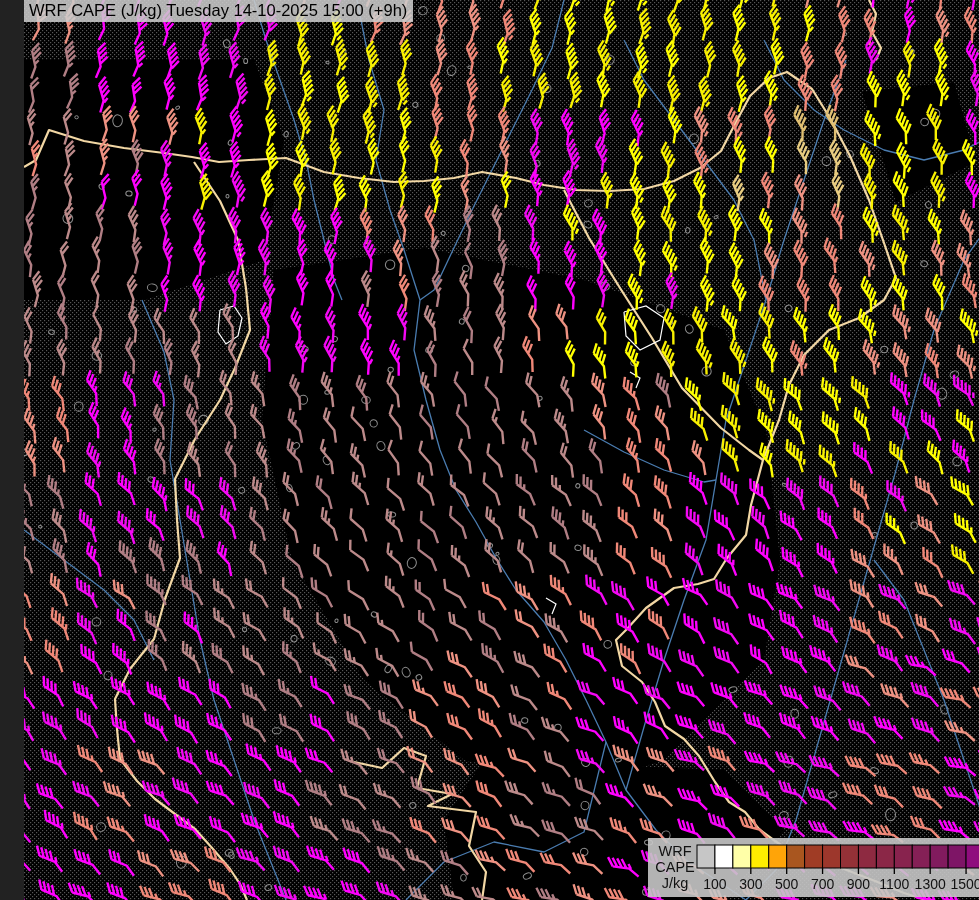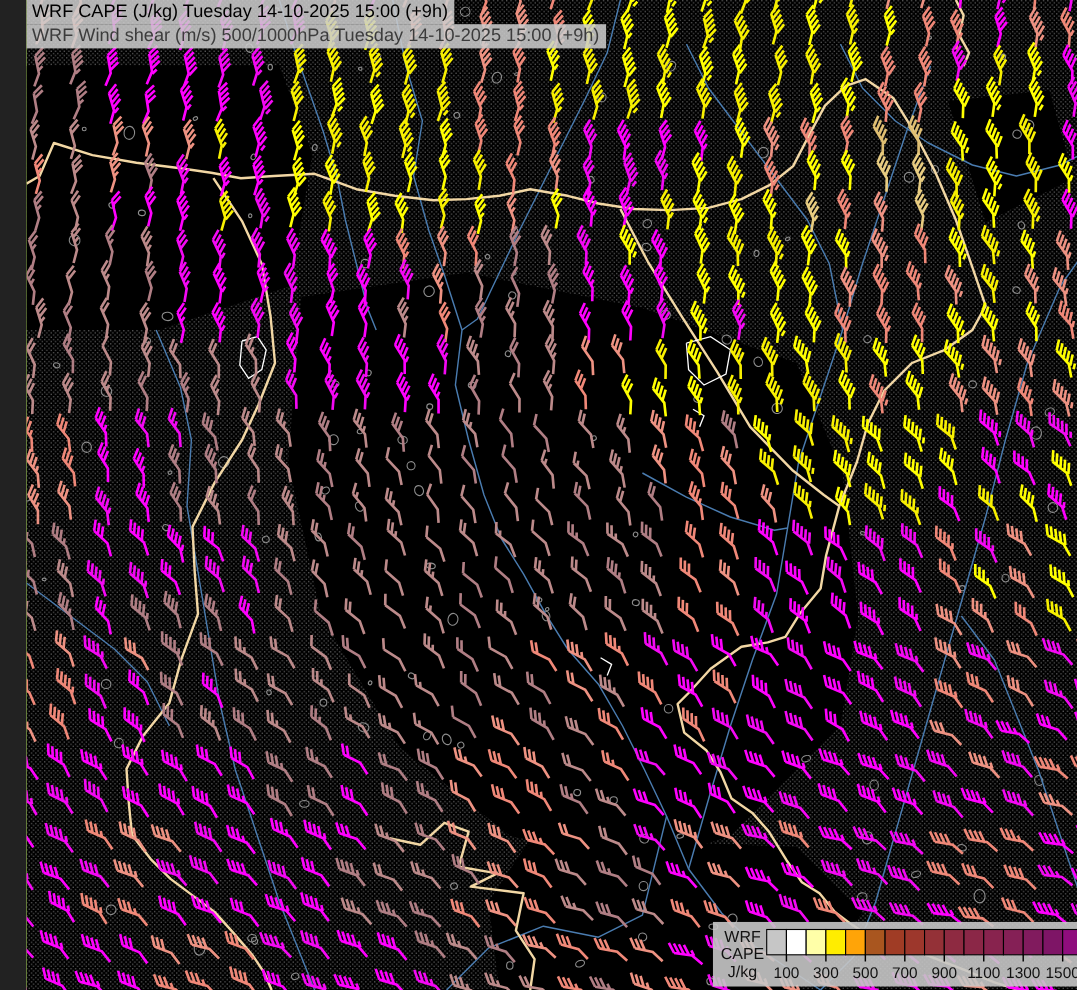--- a/index.html
+++ b/index.html
@@ -1034,21 +1034,20 @@
         <path d="M 0,0 L 6.5,-10.5 L 6.5,-27 M 6.5,-27.0 L 15,-33.0 M 6.5,-22.4 L 15,-28.4 M 6.5,-17.8 L 15,-23.8 M 6.5,-13.2 L 15,-19.2 M 6.5,-8.6 L 15,-14.6" stroke="#ff00ff" transform="translate(847.1,904.5) rotate(-83.2)"></path>
         <path d="M 0,0 L 6.5,-10.5 L 6.5,-27 M 6.5,-27.0 L 15,-33.0 M 6.5,-22.4 L 15,-28.4 M 6.5,-17.8 L 15,-23.8 M 6.5,-13.2 L 15,-19.2 M 6.5,-8.6 L 11,-11.8" stroke="#ee9282" transform="translate(878.5,904.6) rotate(-85.5)"></path>
         <path d="M 0,0 L 6.5,-10.5 L 6.5,-27 M 6.5,-27.0 L 15,-33.0 M 6.5,-22.4 L 15,-28.4 M 6.5,-17.8 L 15,-23.8 M 6.5,-13.2 L 15,-19.2 M 6.5,-8.6 L 11,-11.8" stroke="#ff00ff" transform="translate(918.1,907.9) rotate(-81.6)"></path>
         <path d="M 0,0 L 6.5,-10.5 L 6.5,-27 M 6.5,-27.0 L 15,-33.0 M 6.5,-22.4 L 15,-28.4 M 6.5,-17.8 L 15,-23.8 M 6.5,-13.2 L 11,-16.4" stroke="#ff00ff" transform="translate(945.7,908.3) rotate(-84.4)"></path>
         <path d="M 0,0 L 6.5,-10.5 L 6.5,-27 M 6.5,-27.0 L 15,-33.0 M 6.5,-22.4 L 15,-28.4 M 6.5,-17.8 L 15,-23.8" stroke="#f08878" transform="translate(985.9,906.4) rotate(-84.4)"></path>
       </g>
     </svg>
 
   <div class="titlebox">
     <div class="titlestrip t1">WRF CAPE (J/kg) Tuesday 14-10-2025 15:00 (+9h)</div>
-    <div class="titlestrip t2">WRF Wind shear (m/s) 500/1000hPa Tuesday 14-10-2025 15:00 (+9h)</div>
   </div>
 
   <svg id="legend" width="355" height="59">
       <rect x="0" y="0" width="355" height="59" fill="#c6c6c6" opacity="0.9"></rect>
       <text x="27" y="18" text-anchor="middle" font-size="14.5px" font-family="&quot;Liberation Sans&quot;, sans-serif" fill="#111111">WRF</text>
       <text x="27" y="34" text-anchor="middle" font-size="14.5px" font-family="&quot;Liberation Sans&quot;, sans-serif" fill="#111111">CAPE</text>
       <text x="27" y="50" text-anchor="middle" font-size="14.5px" font-family="&quot;Liberation Sans&quot;, sans-serif" fill="#111111">J/kg</text>
       <rect x="49" y="7" width="17.9375" height="23" fill="#c6c6c6" stroke="#000" stroke-width="1"></rect>
       <rect x="66.9375" y="7" width="17.9375" height="23" fill="#ffffff" stroke="#000" stroke-width="1"></rect>
       <rect x="84.875" y="7" width="17.9375" height="23" fill="#ffffa8" stroke="#000" stroke-width="1"></rect>

